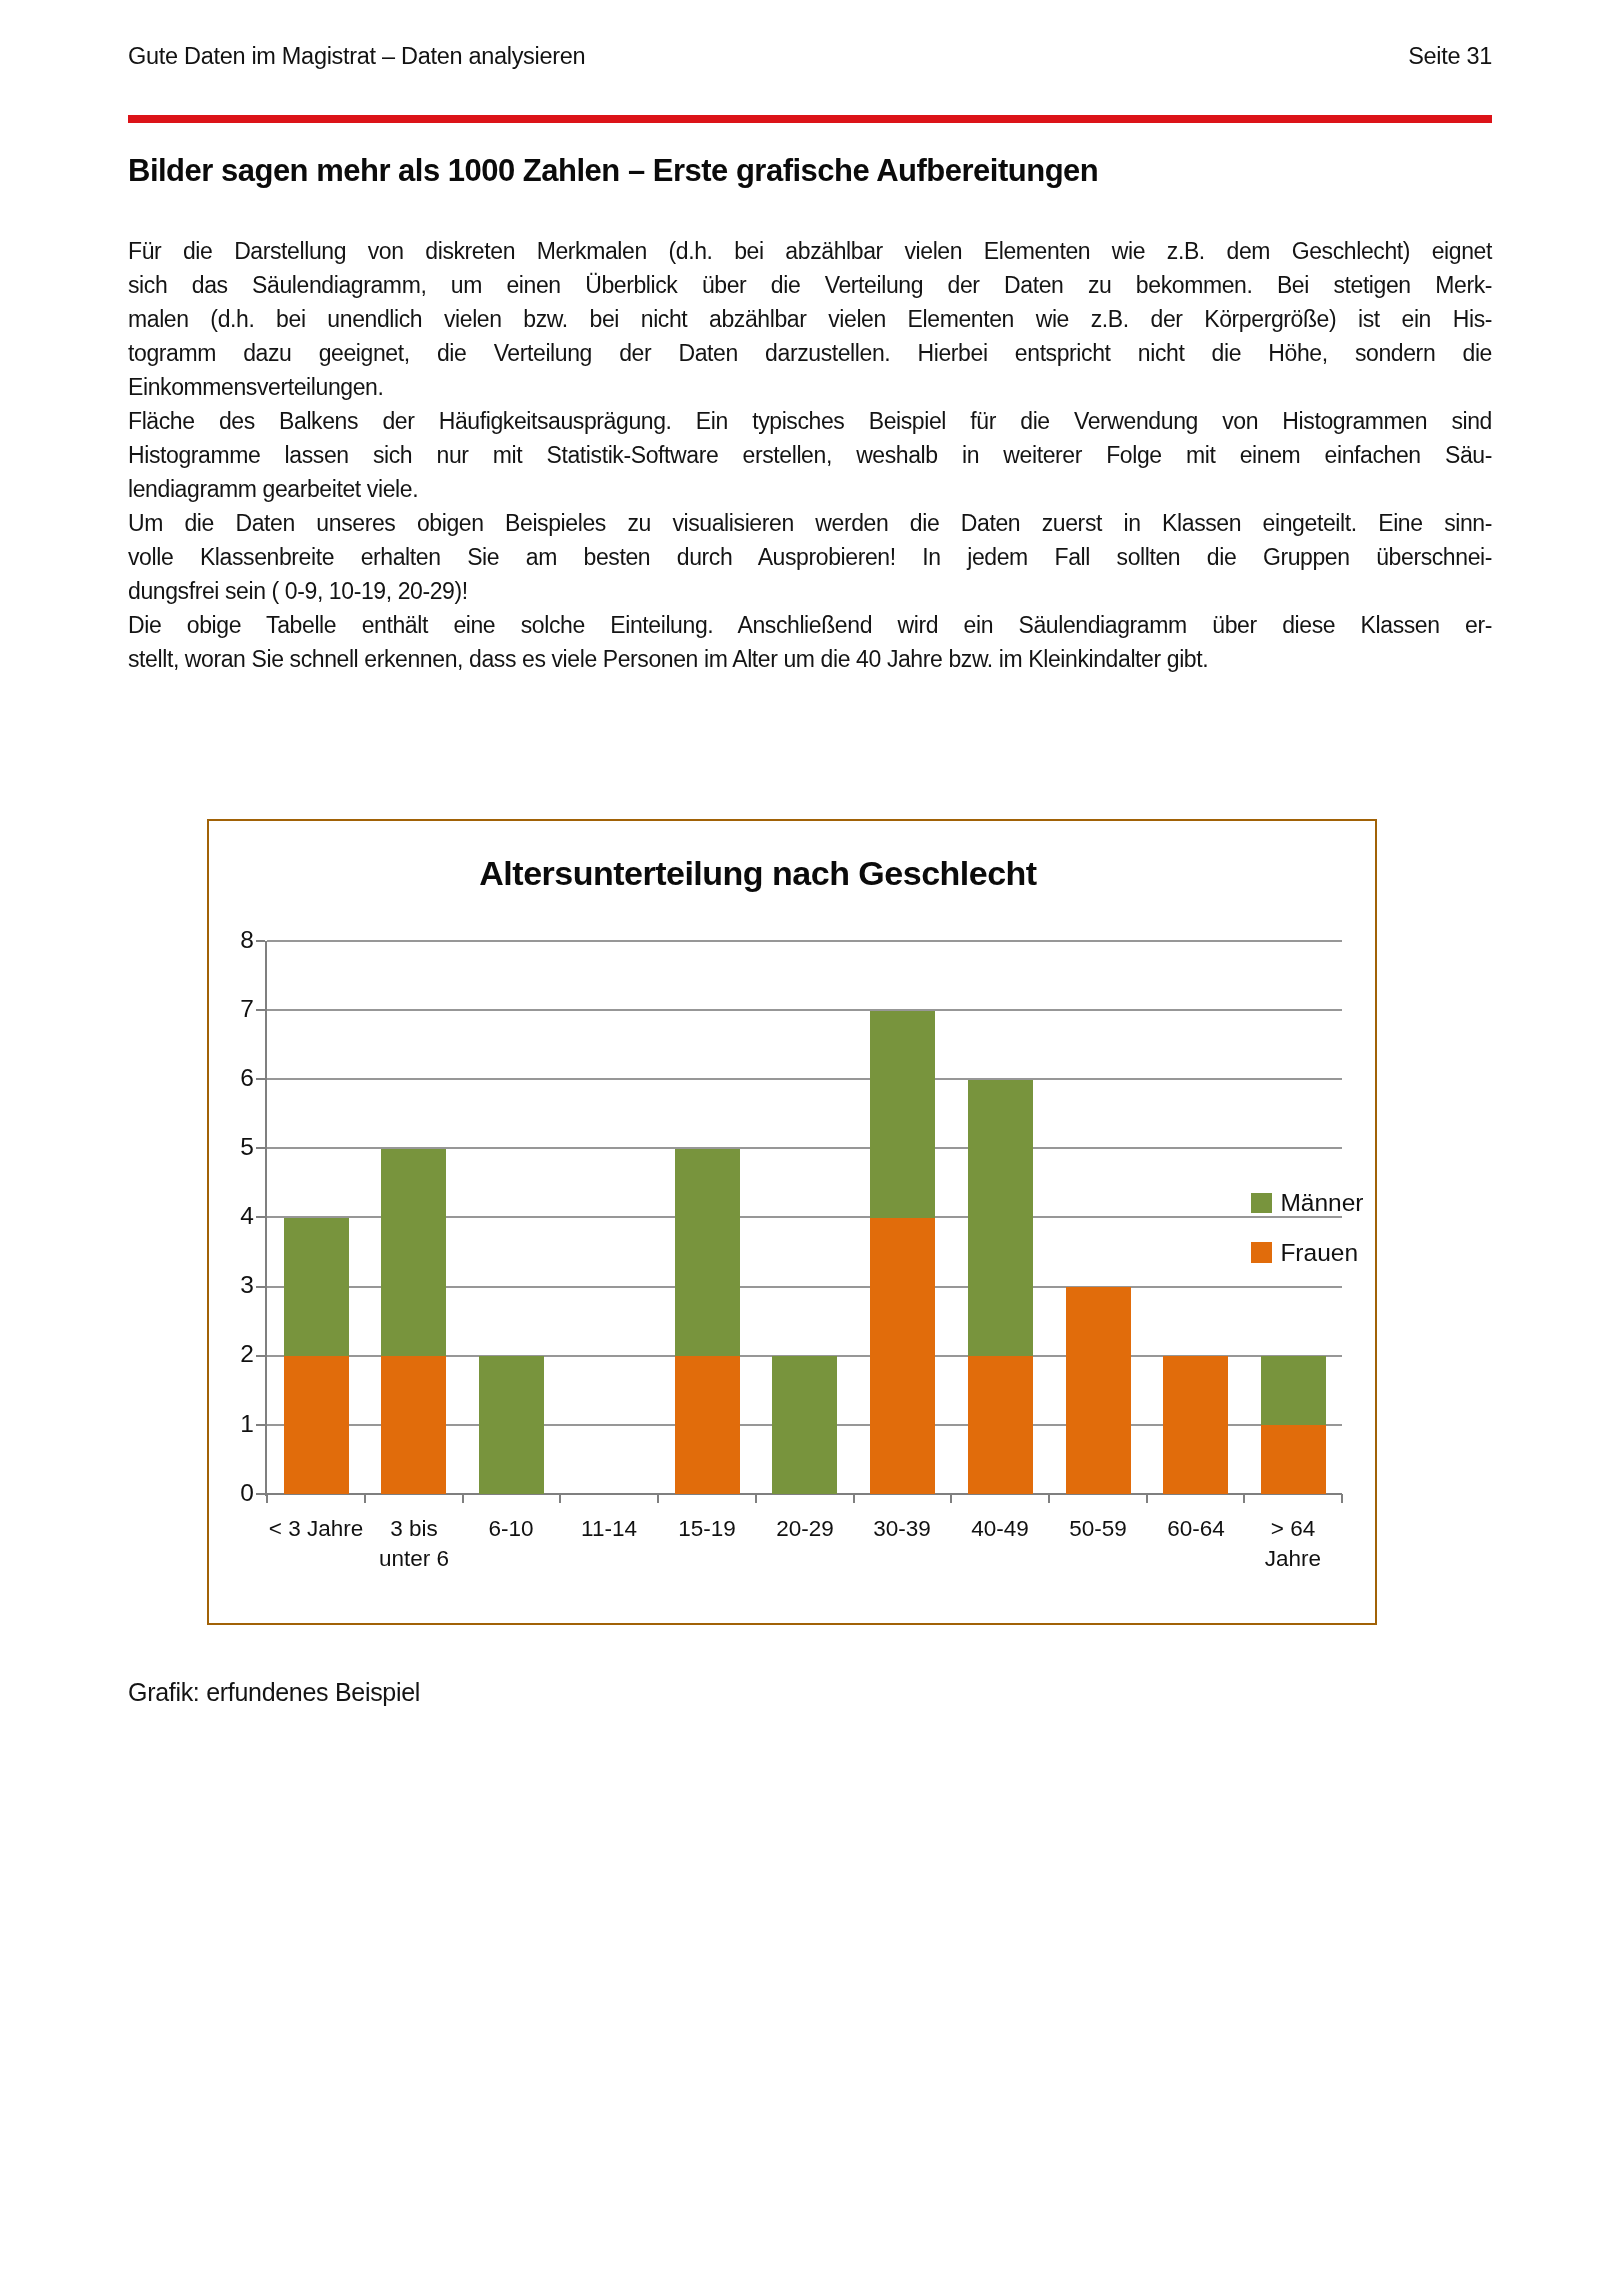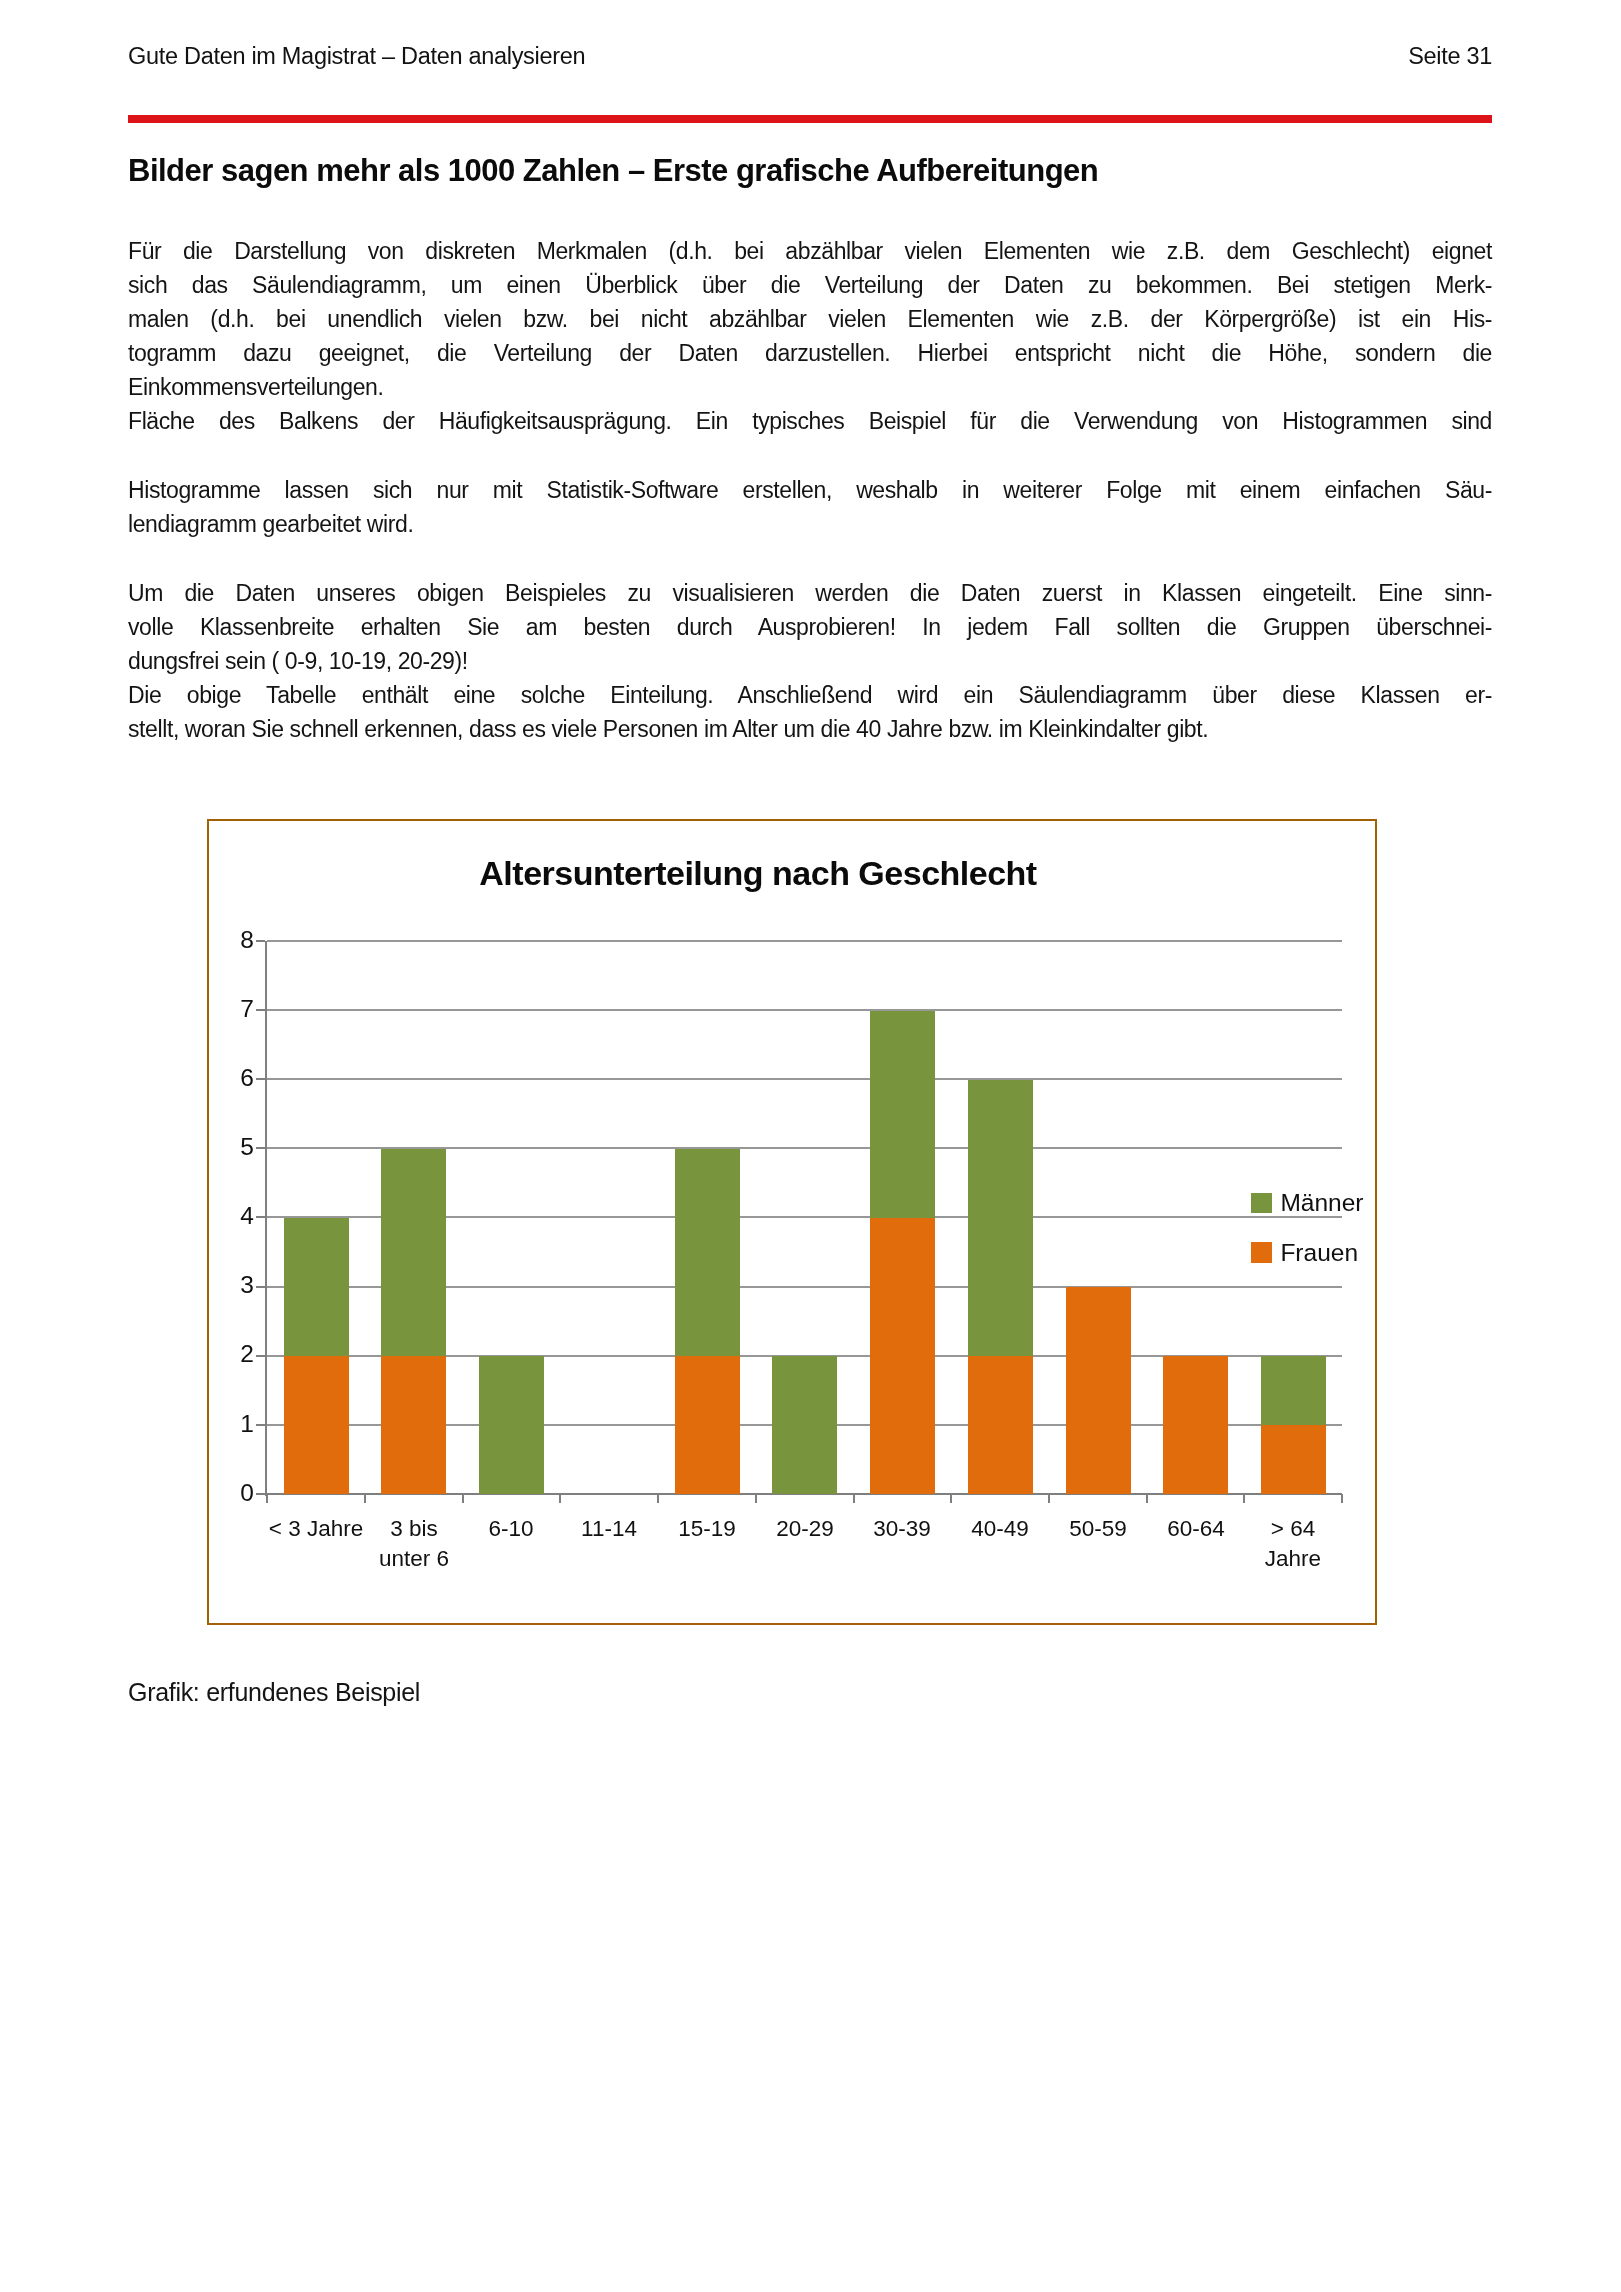--- a/index.html
+++ b/index.html
@@ -18,21 +18,21 @@
   
   .h1 {
     position:absolute; left:128px; top:153px; width:1364px;
     font-size:31px; font-weight:bold; letter-spacing:-0.5px; color:#0b0b0b;
   }
   
   .bodytext {
     position:absolute; left:128px; top:234px; width:1364px;
     font-size:23px; line-height:34px; letter-spacing:-0.4px; color:#141414;
   }
-  .para + .para { margin-top:35px; }
+  .para + .para { }
   .line { min-height:34px; }
   .just { text-align:justify; text-align-last:justify; }
   
   .chartbox {
     position:absolute; left:207px; top:819px; width:1170px; height:806px;
     border:2px solid #a16207; background:#fff; box-sizing:border-box;
   }
   .chart-title {
     position:absolute; left:0; top:33px; width:1098px; text-align:center;
     font-size:34px; font-weight:bold; color:#0b0b0b; letter-spacing:-0.5px;
@@ -78,21 +78,21 @@
       <div class="para">
         <div class="line just">Für die Darstellung von diskreten Merkmalen (d.h. bei abzählbar vielen Elementen wie z.B. dem Geschlecht) eignet</div>
         <div class="line just">sich das Säulendiagramm, um einen Überblick über die Verteilung der Daten zu bekommen. Bei stetigen Merk-</div>
         <div class="line just">malen (d.h. bei unendlich vielen bzw. bei nicht abzählbar vielen Elementen wie z.B. der Körpergröße) ist ein His-</div>
         <div class="line just">togramm dazu geeignet, die Verteilung der Daten darzustellen. Hierbei entspricht nicht die Höhe, sondern die</div>
         <div class="line">Einkommensverteilungen.</div>
         <div class="line just">Fläche des Balkens der Häufigkeitsausprägung. Ein typisches Beispiel für die Verwendung von Histogrammen sind</div>
       </div>
       <div class="para">
         <div class="line just">Histogramme lassen sich nur mit Statistik-Software erstellen, weshalb in weiterer Folge mit einem einfachen Säu-</div>
-        <div class="line">lendiagramm gearbeitet wird.</div>
+        <div class="line">lendiagramm gearbeitet viele.</div>
       </div>
       <div class="para">
         <div class="line just">Um die Daten unseres obigen Beispieles zu visualisieren werden die Daten zuerst in Klassen eingeteilt. Eine sinn-</div>
         <div class="line just">volle Klassenbreite erhalten Sie am besten durch Ausprobieren! In jedem Fall sollten die Gruppen überschnei-</div>
         <div class="line">dungsfrei sein ( 0-9, 10-19, 20-29)!</div>
         <div class="line just">Die obige Tabelle enthält eine solche Einteilung. Anschließend wird ein Säulendiagramm über diese Klassen er-</div>
         <div class="line">stellt, woran Sie schnell erkennen, dass es viele Personen im Alter um die 40 Jahre bzw. im Kleinkindalter gibt.</div>
       </div>
     </div>
 

